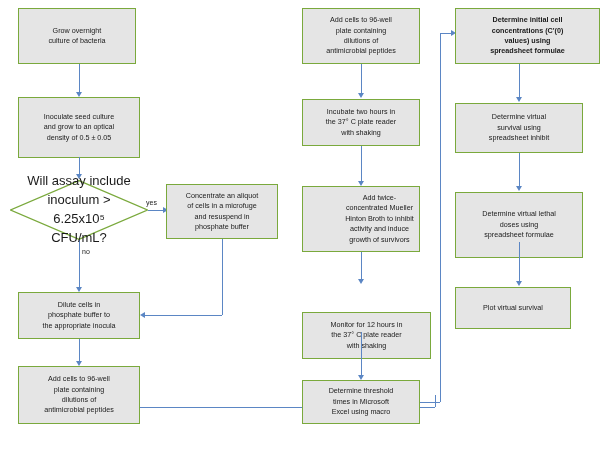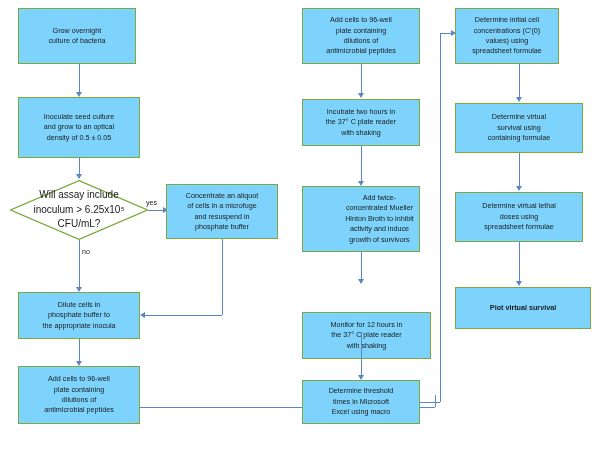--- a/index.html
+++ b/index.html
@@ -12,21 +12,21 @@
     width: 600px;
     height: 450px;
     background: #ffffff;
     font-family: "Liberation Sans", sans-serif;
     overflow: hidden;
   }
   .node {
     position: absolute;
     box-sizing: border-box;
     border: 1px solid #7aa93c;
-    background: #7dd3fc;
+    background: #e5e5e5;
     color: #1a1a1a;
     font-size: 7.2px;
     line-height: 1.45;
     text-align: center;
     display: flex;
     align-items: center;
     justify-content: center;
     padding: 2px 3px;
     white-space: pre-line;
   }
@@ -38,21 +38,21 @@
     justify-content: center;
   }
   .decision .dshape {
     position: absolute;
     left: 0; top: 0;
     width: 100%; height: 100%;
   }
   .decision .dlabel {
     position: relative;
     z-index: 2;
-    font-size: 10px;
+    font-size: 13px;
     line-height: 1.45;
     text-align: center;
     color: #1a1a1a;
     white-space: pre-line;
     padding: 0 10px;
   }
   .edge {
     position: absolute;
     background: #5b86c4;
   }
@@ -176,37 +176,37 @@
 
   <div class="node" style="left:302px; top:380px; width:118px; height:44px;">Determine threshold
 times in Microsoft
 Excel using macro</div>
 
   <div class="edge h" style="left:420px; top:402px; width:20px;"></div>
   <div class="edge v" style="left:440px; top:33px; height:369px;"></div>
   <div class="edge h" style="left:440px; top:33px; width:13px;"></div>
   <div class="arrow right" style="left:451px; top:30px;"></div>
 
-  <div class="node" style="left:455px; top:8px; width:104px; height:56px;">Determine initial cell
+  <div class="node" style="left:455px; top:8px; width:145px; height:56px;font-weight:bold;">Determine initial cell
 concentrations (C'(0)
 values) using
 spreadsheet formulae</div>
 
   <div class="edge v" style="left:519px; top:64px; height:36px;"></div>
   <div class="arrow down" style="left:516px; top:97px;"></div>
 
   <div class="node" style="left:455px; top:103px; width:128px; height:50px;">Determine virtual
 survival using
-containing formulae</div>
+spreadsheet inhibit</div>
 
   <div class="edge v" style="left:519px; top:153px; height:36px;"></div>
   <div class="arrow down" style="left:516px; top:186px;"></div>
 
-  <div class="node" style="left:455px; top:192px; width:128px; height:50px;">Determine virtual lethal
+  <div class="node" style="left:455px; top:192px; width:128px; height:66px;">Determine virtual lethal
 doses using
 spreadsheet formulae</div>
 
   <div class="edge v" style="left:519px; top:242px; height:42px;"></div>
   <div class="arrow down" style="left:516px; top:281px;"></div>
 
-  <div class="node" style="left:455px; top:287px; width:136px; height:42px;font-weight:bold;">Plot virtual survival</div>
+  <div class="node" style="left:455px; top:287px; width:116px; height:42px;">Plot virtual survival</div>
 
 </div>
 
 </body></html>

